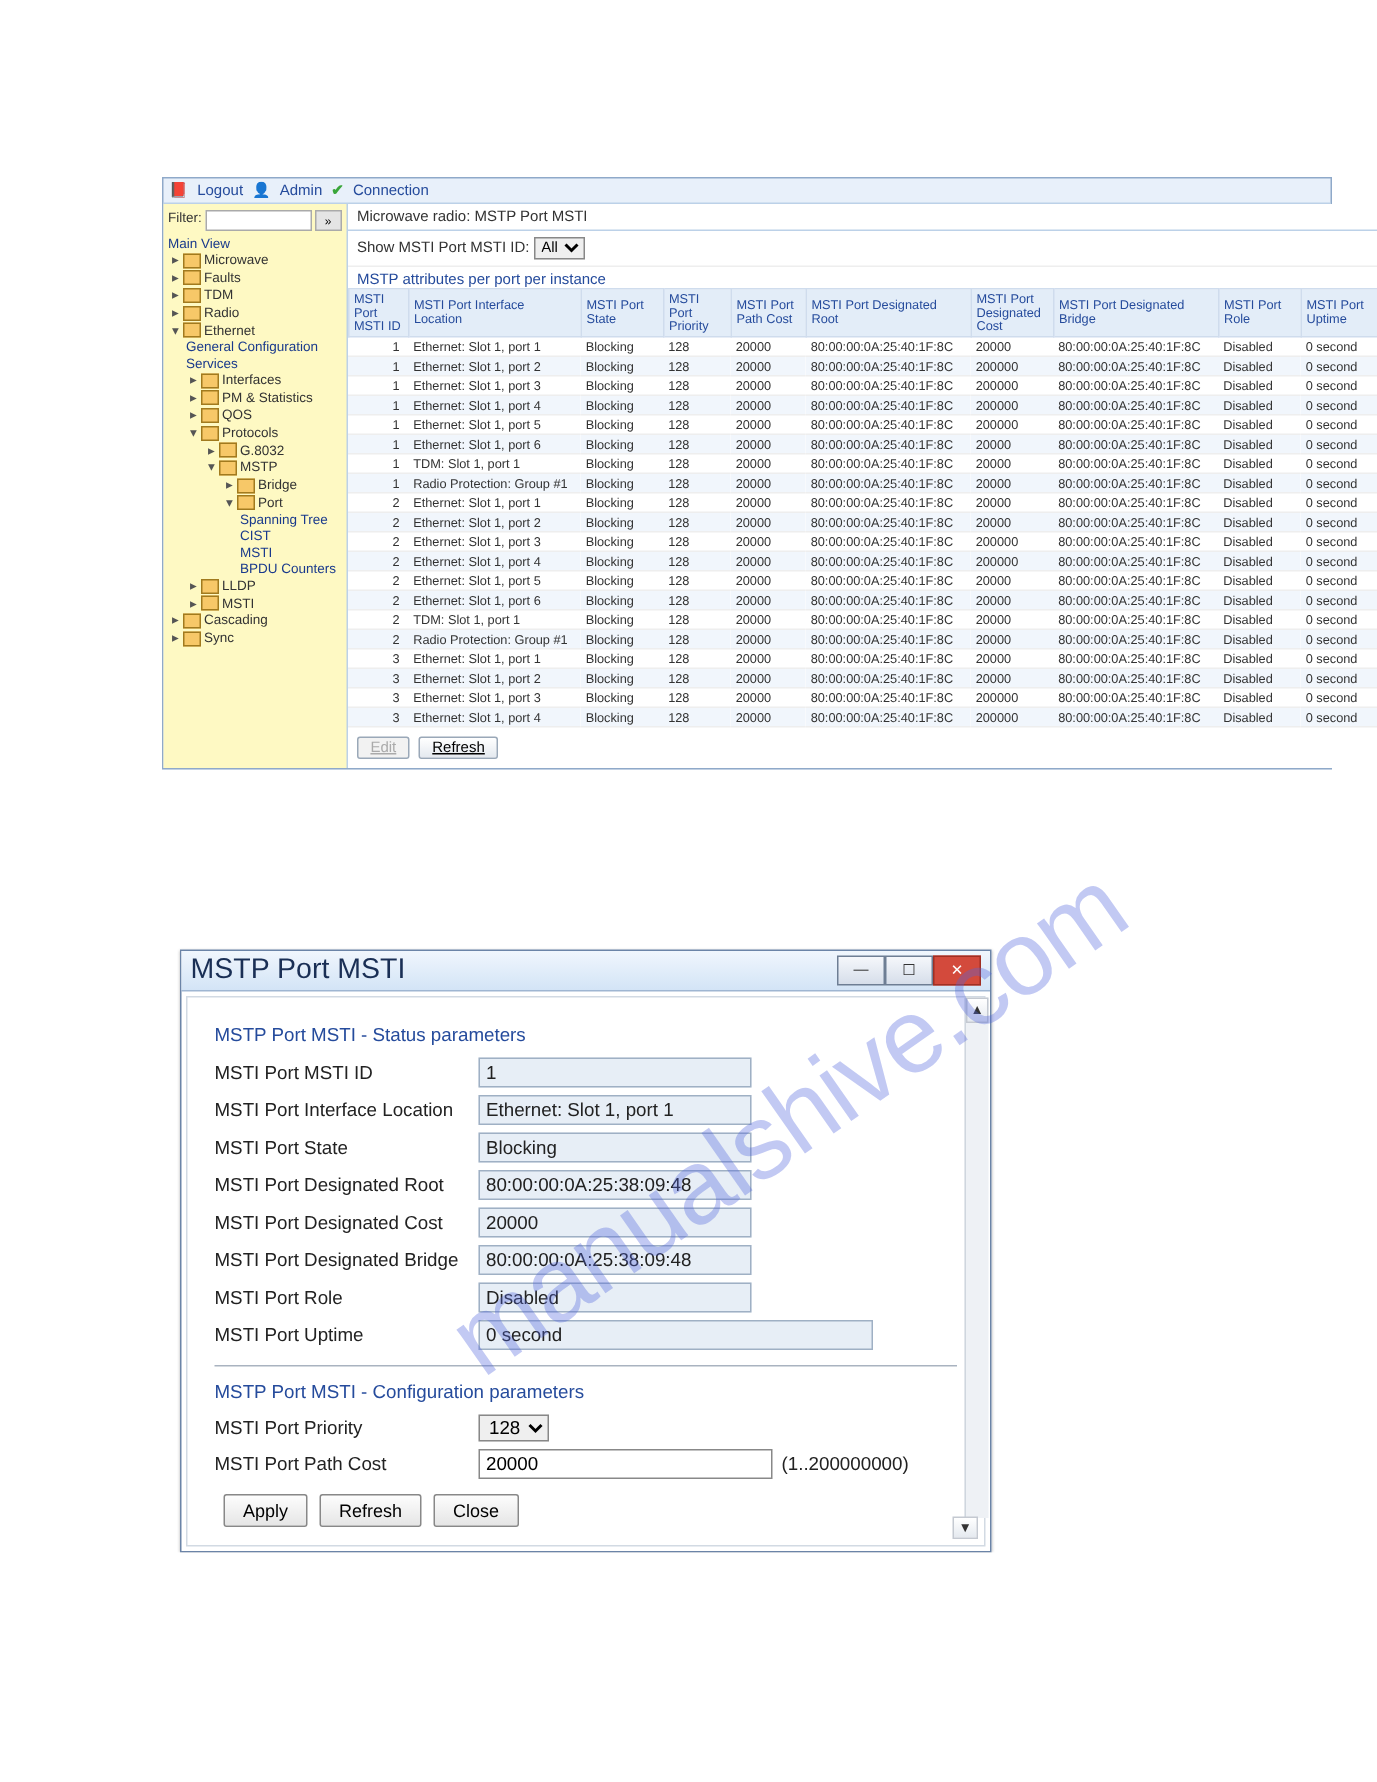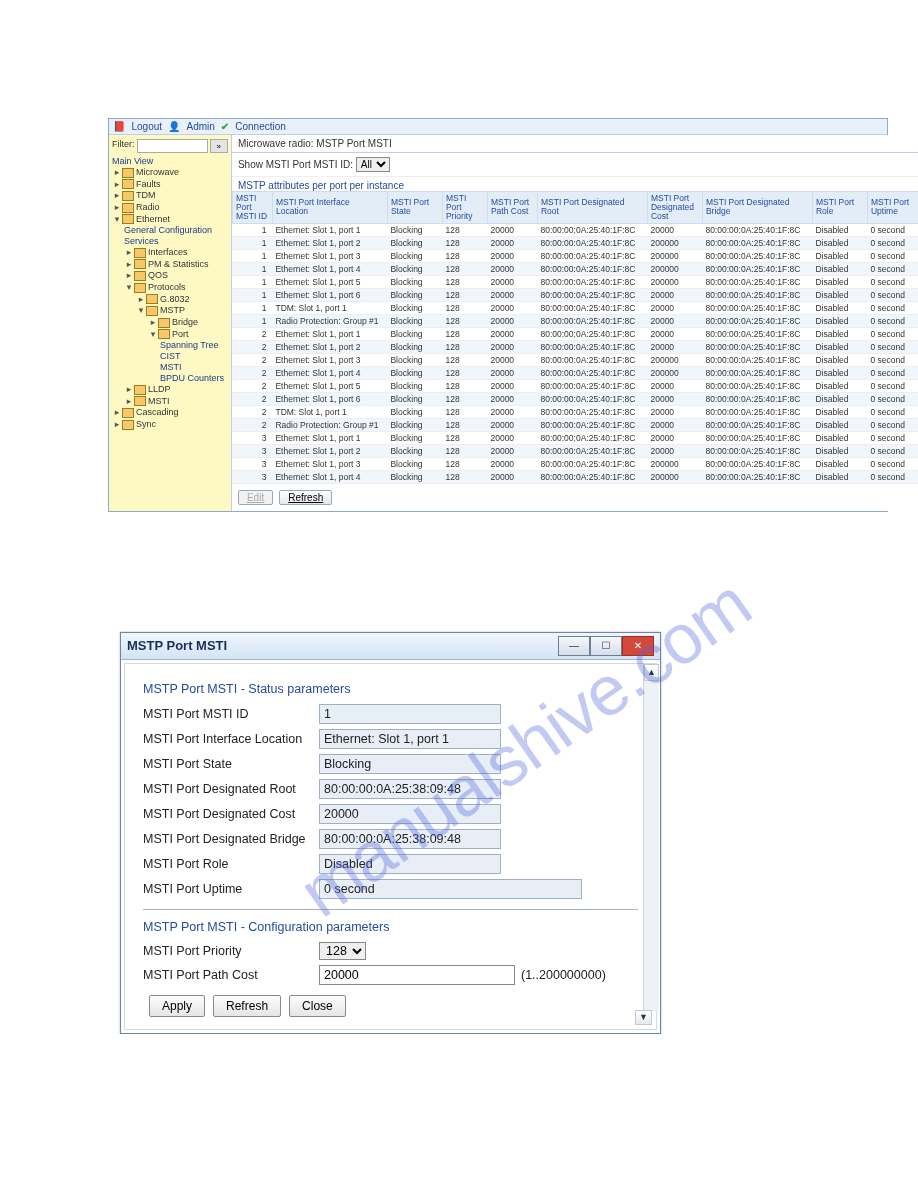--- a/index.html
+++ b/index.html
@@ -31,21 +31,21 @@
   .tbl th { background:#e3edf8; color:#254b9c; font-weight:normal; text-align:left; padding:2px 3px; border:1px solid #cfdced; line-height:1.05; }
   .tbl td { padding:1px 3px; border-bottom:1px solid #eee; white-space:nowrap; overflow:hidden; text-overflow:ellipsis; }
   .tbl tr.alt td { background:#f1f6fc; }
   .tbl tr td:first-child { text-align:right; padding-right:6px; }
   .btnrow { padding:6px; display:flex; gap:6px; }
   .btn { font-size:10px; padding:1px 8px; border:1px solid #9aa8b8; border-radius:2px; background:linear-gradient(#fff,#e4e9ef); cursor:pointer;text-decoration:underline; }
   .btn[disabled] { color:#aaa; background:#f2f2f2; }
   
   .dlg { margin:120px 0 0 120px; width:539px; border:1px solid #6b84a7; background:#fff; box-shadow:0 0 2px rgba(0,0,0,.3); position:relative; }
   .titlebar { height:26px; background:linear-gradient(#f0f6fd,#d3e4f6); display:flex; align-items:center; padding:0 6px; border-bottom:1px solid #9fb6d2; }
-  .titlebar .title { font-size:13px; color:#1a2f55; flex:1;font-weight:bold; }
+  .titlebar .title { font-size:19px; color:#1a2f55; flex:1; }
   .winbtns { display:flex; gap:0; }
   .winbtn { width:30px; height:18px; border:1px solid #6e7e94; background:linear-gradient(#f5f7fb,#d6deea); display:flex; align-items:center; justify-content:center; font-size:10px; cursor:pointer; }
   .winbtn.close { background:#d34a3c; color:#fff; border-color:#a02f23; }
   .dlg-inner { padding:14px 18px 8px; font-size:12px; color:#222; position:relative; border:1px solid #d2dae3; margin:3px; }
   .scrollbar { position:absolute; right:-3px; top:0; bottom:18px; width:15px; background:#eef1f5; border-left:1px solid #cfd6de; }
   .scrollbar .arrow { height:15px; display:flex; align-items:center; justify-content:center; font-size:9px; color:#333; border:1px solid #c4c9d1; background:linear-gradient(#fff,#e4e9ef); }
   .dn-arrow { position:absolute; right:4px; bottom:4px; width:15px; height:13px; display:flex; align-items:center; justify-content:center; font-size:9px; color:#333; border:1px solid #c4c9d1; background:linear-gradient(#fff,#e4e9ef); }
   .sect { color:#254b9c; font-size:12.5px; margin:4px 0 8px; }
   .row { display:flex; align-items:center; margin:5px 0; }
   .row .lab { width:176px; font-size:12.5px; }

